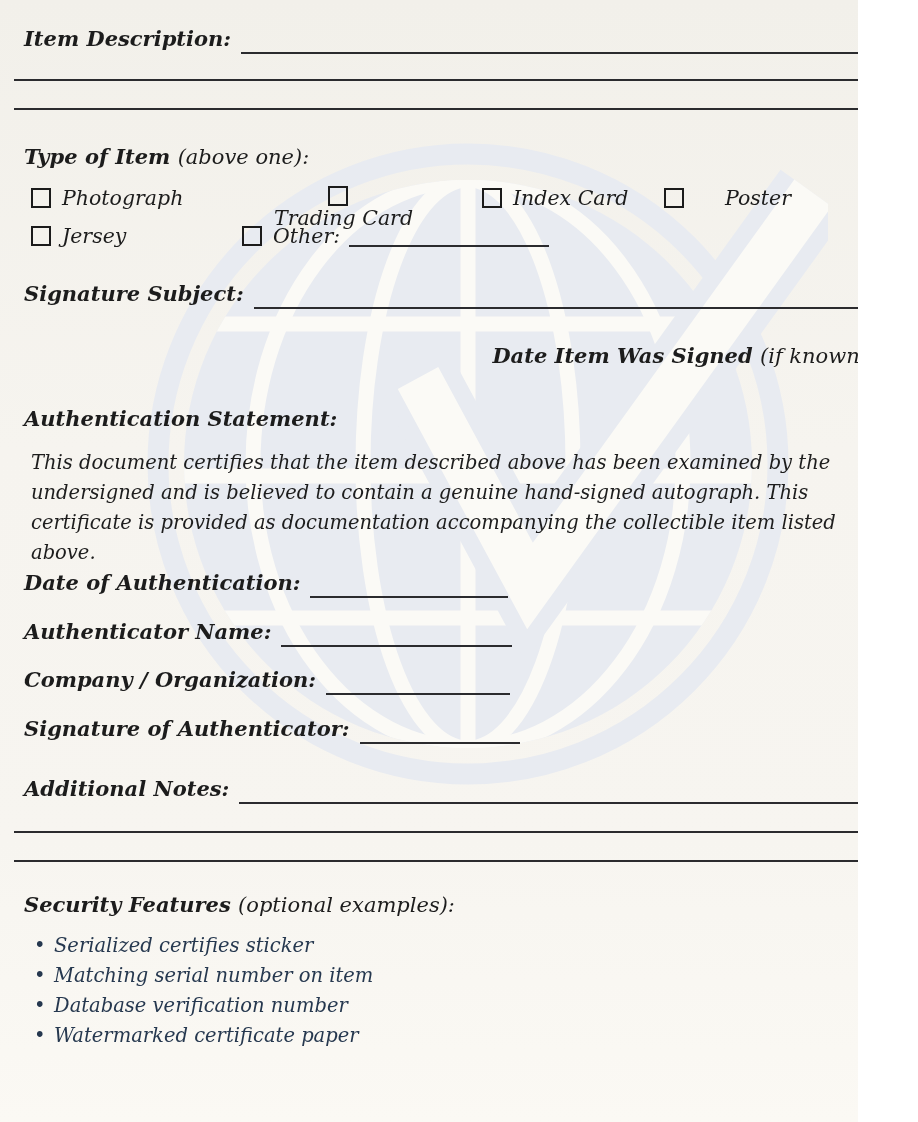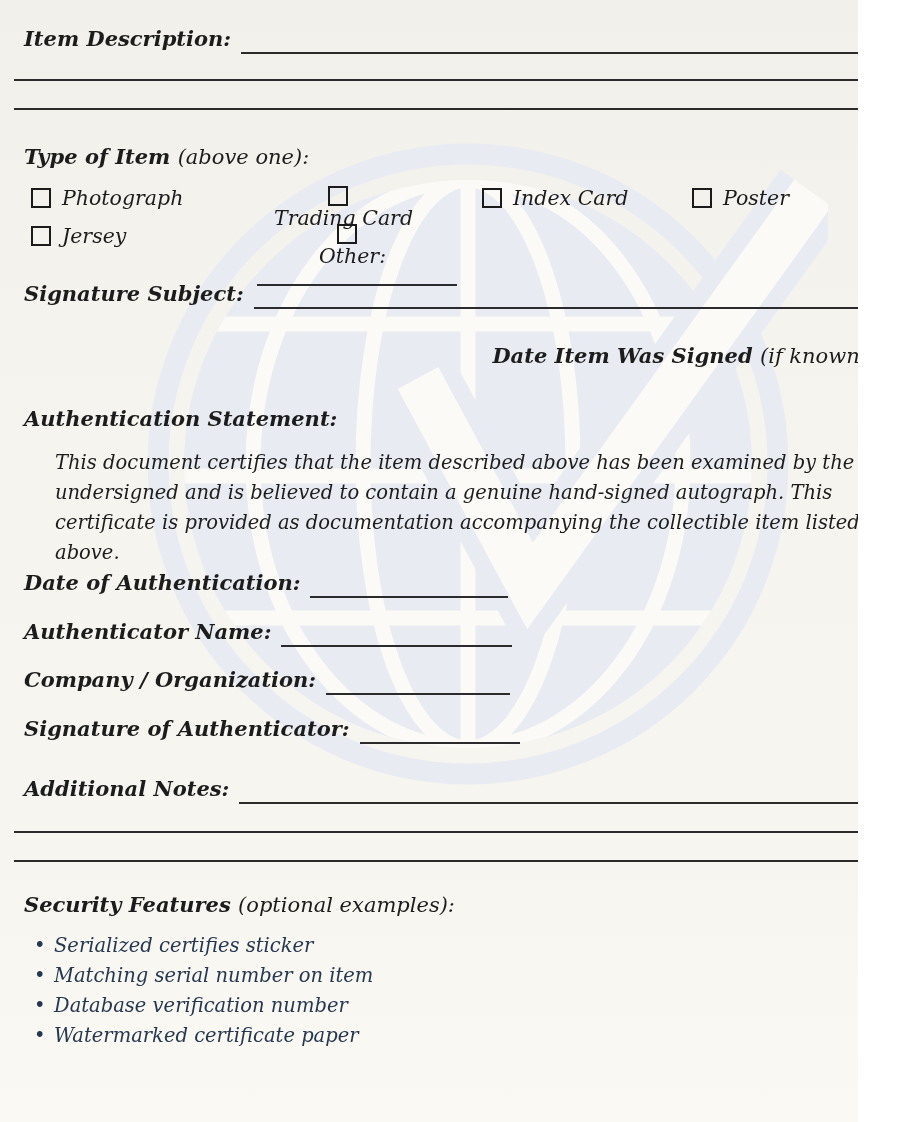--- a/index.html
+++ b/index.html
@@ -74,49 +74,49 @@
     <span>Photograph</span>
   </div>
   <div class="cb" style="left:274px;top:186px;flex-direction:column;">
     <span class="box"></span>
     <span>Trading Card</span>
   </div>
   <div class="cb" style="left:482px;top:186px;">
     <span class="box"></span>
     <span>Index Card</span>
   </div>
-  <div class="cb" style="left:692px;top:186px;">
+  <div class="cb" style="left:664px;top:186px;gap:30px;">
     <span class="box"></span>
     <span>Poster</span>
   </div>
   <div class="cb" style="left:31px;top:224px;">
     <span class="box"></span>
     <span>Jersey</span>
   </div>
-  <div class="cb" style="left:248px;top:224px;flex-direction:column;">
+  <div class="cb" style="left:242px;top:224px;">
     <span class="box"></span>
     <span>Other:</span>
     <span class="fill-other"></span>
   </div>
 
   <div class="row" style="left:24px;top:281px;width:851px;">
     <span class="lbl">Signature Subject:</span>
     <span class="fill-line"></span>
   </div>
 
   <div class="row" style="left:24px;top:343px;width:851px;flex-direction:column;">
     <span class="lbl">
       <span>Date Item Was Signed</span>
       <span class="note"> <span>(if known):</span></span>
     </span>
     <span class="fill-line"></span>
   </div>
 
   <div class="heading" style="left:24px;top:406px;">Authentication Statement:</div>
-  <div class="para" style="left:31px;top:448px;width:830px;margin-left:24px;">This document certifies that the item described above has been examined by the undersigned and is believed to contain a genuine hand-signed autograph. This certificate is provided as documentation accompanying the collectible item listed above.</div>
+  <div class="para" style="left:31px;top:448px;width:830px;">This document certifies that the item described above has been examined by the undersigned and is believed to contain a genuine hand-signed autograph. This certificate is provided as documentation accompanying the collectible item listed above.</div>
 
   <div class="row" style="left:24px;top:570px;width:484px;">
     <span class="lbl">Date of Authentication:</span>
     <span class="fill-line"></span>
   </div>
   <div class="row" style="left:24px;top:619px;width:488px;">
     <span class="lbl">Authenticator Name:</span>
     <span class="fill-line"></span>
   </div>
   <div class="row" style="left:24px;top:667px;width:486px;">

